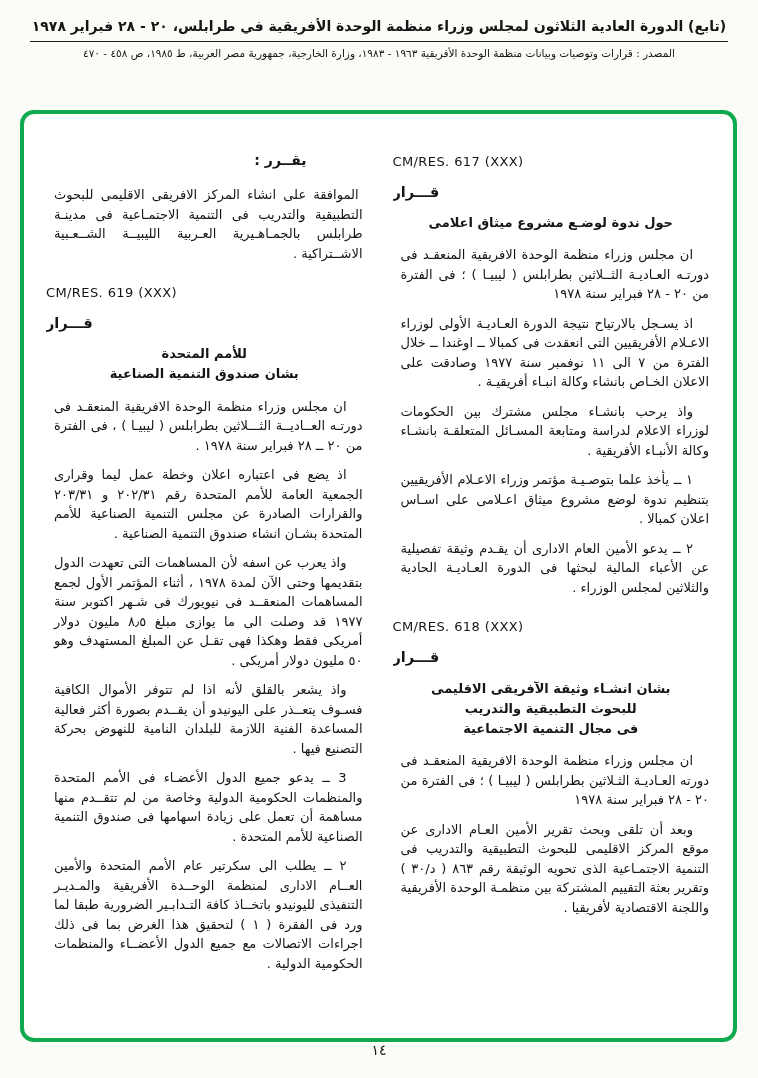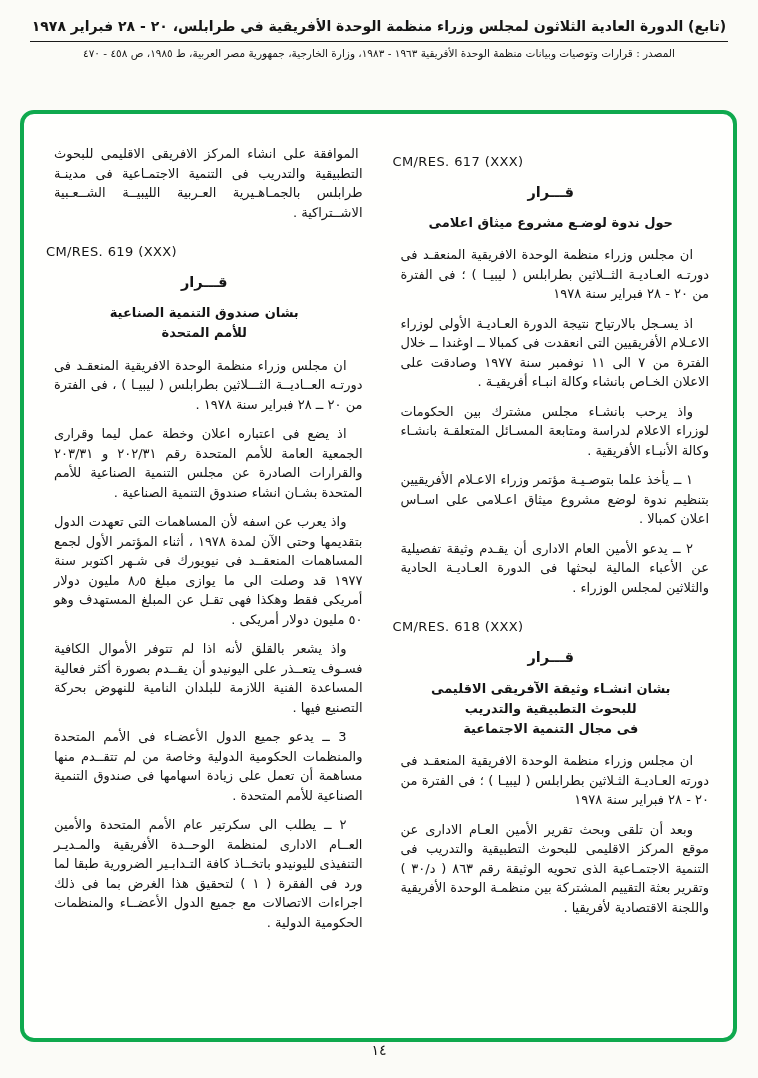--- a/index.html
+++ b/index.html
@@ -69,21 +69,21 @@
   .ref {
     direction: ltr;
     text-align: left;
     font-size: 13px;
     letter-spacing: 0.4px;
     margin: 8px 0 10px 0;
     font-weight: 500;
   }
   .ref-gap { margin-top: 20px; }
   .res-heading {
-    text-align: center;
+    text-align: left;
     font-weight: bold;
     font-size: 14.5px;
     margin: 10px 0 10px 0;
   }
   .res-subject {
     text-align: center;
     font-weight: bold;
     font-size: 13px;
     line-height: 1.55;
     margin: 0 0 12px 0;
@@ -143,27 +143,28 @@
         <div class="res-subject">
           <div>بشان انشـاء وثيقة الآفريقى الاقليمى</div>
           <div>للبحوث التطبيقية والتدريب</div>
           <div>فى مجال التنمية الاجتماعية</div>
         </div>
         <p class="para">ان مجلس وزراء منظمة الوحدة الافريقية المنعقـد فى دورته العـاديـة الثـلاثين بطرابلس ( ليبيـا ) ؛ فى الفترة من ٢٠ - ٢٨ فبراير سنة ١٩٧٨</p>
         <p class="para">وبعد أن تلقى وبحث تقرير الأمين العـام الادارى عن موقع المركز الاقليمى للبحوث التطبيقية والتدريب فى التنمية الاجتمـاعية الذى تحويه الوثيقة رقم ٨٦٣ ( د/٣٠ ) وتقرير بعثة التقييم المشتركة بين منظمـة الوحدة الأفريقية واللجنة الاقتصادية لأفريقيا .</p>
       </section>
 
       <section class="col">
+        <div class="decides">يقــرر :</div>
         <p class="para decision">الموافقة على انشاء المركز الافريقى الاقليمى للبحوث التطبيقية والتدريب فى التنمية الاجتمـاعية فى مدينـة طرابلس بالجمـاهـيرية العـربية الليبيــة الشــعـبية الاشــتراكية .</p>
 
         <div class="ref ref-gap">CM/RES. 619 (XXX)</div>
         <div class="res-heading">قـــرار</div>
         <div class="res-subject">
+          <div>للأمم المتحدة</div>
           <div>بشان صندوق التنمية الصناعية</div>
-          <div>للأمم المتحدة</div>
         </div>
 
         <p class="para">ان مجلس وزراء منظمة الوحدة الافريقية المنعقـد فى دورتـه العــاديــة الثـــلاثين بطرابلس ( ليبيـا ) ، فى الفترة من ٢٠ ــ ٢٨ فبراير سنة ١٩٧٨ .</p>
         <p class="para">اذ يضع فى اعتباره اعلان وخطة عمل ليما وقرارى الجمعية العامة للأمم المتحدة رقم ٢٠٢/٣١ و ٢٠٣/٣١ والقرارات الصادرة عن مجلس التنمية الصناعية للأمم المتحدة بشـان انشاء صندوق التنمية الصناعية .</p>
         <p class="para">واذ يعرب عن اسفه لأن المساهمات التى تعهدت الدول بتقديمها وحتى الآن لمدة ١٩٧٨ ، أثناء المؤتمر الأول لجمع المساهمات المنعقــد فى نيويورك فى شـهر اكتوبر سنة ١٩٧٧ قد وصلت الى ما يوازى مبلغ ٨٫٥ مليون دولار أمريكى فقط وهكذا فهى تقـل عن المبلغ المستهدف وهو ٥٠ مليون دولار أمريكى .</p>
         <p class="para">واذ يشعر بالقلق لأنه اذا لم تتوفر الأموال الكافية فسـوف يتعــذر على اليونيدو أن يقــدم بصورة أكثر فعالية المساعدة الفنية اللازمة للبلدان النامية للنهوض بحركة التصنيع فيها .</p>
         <p class="para">3 ــ يدعو جميع الدول الأعضـاء فى الأمم المتحدة والمنظمات الحكومية الدولية وخاصة من لم تتقــدم منها مساهمة أن تعمل على زيادة اسهامها فى صندوق التنمية الصناعية للأمم المتحدة .</p>
         <p class="para">٢ ــ يطلب الى سكرتير عام الأمم المتحدة والأمين العــام الادارى لمنظمة الوحــدة الأفريقية والمـديـر التنفيذى لليونيدو باتخــاذ كافة التـدابـير الضرورية طبقا لما ورد فى الفقرة ( ١ ) لتحقيق هذا الغرض بما فى ذلك اجراءات الاتصالات مع جميع الدول الأعضــاء والمنظمات الحكومية الدولية .</p>
       </section>
 

